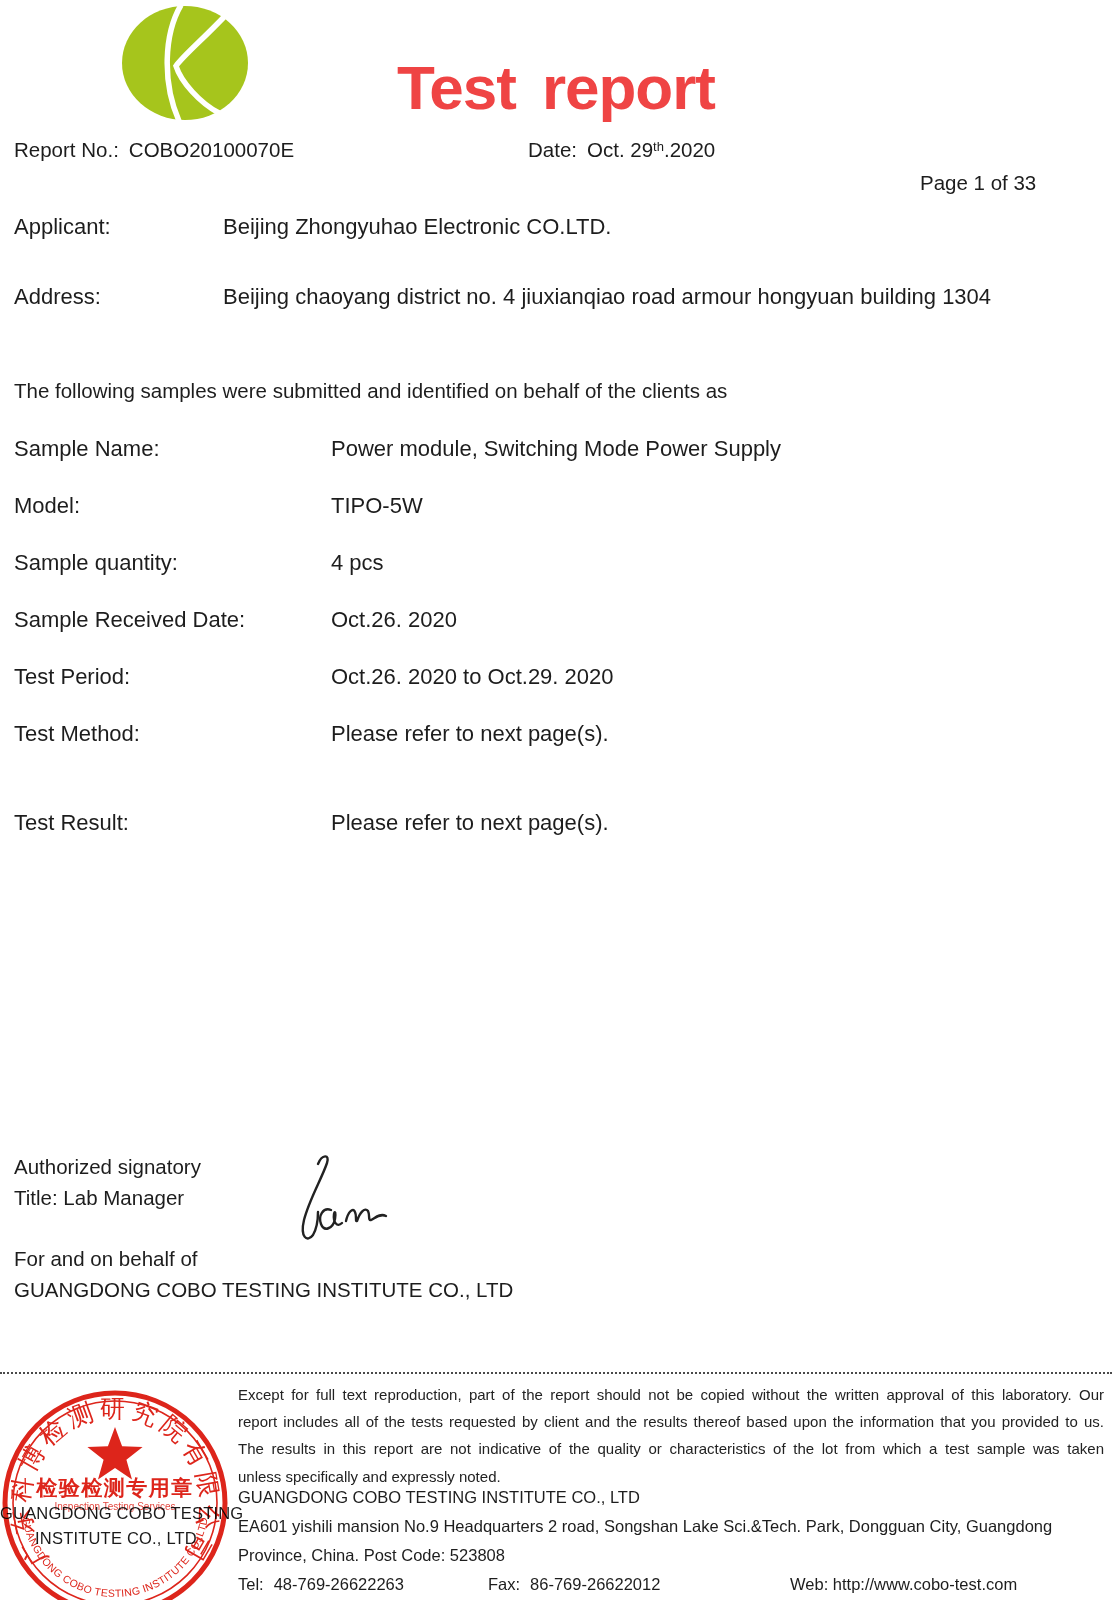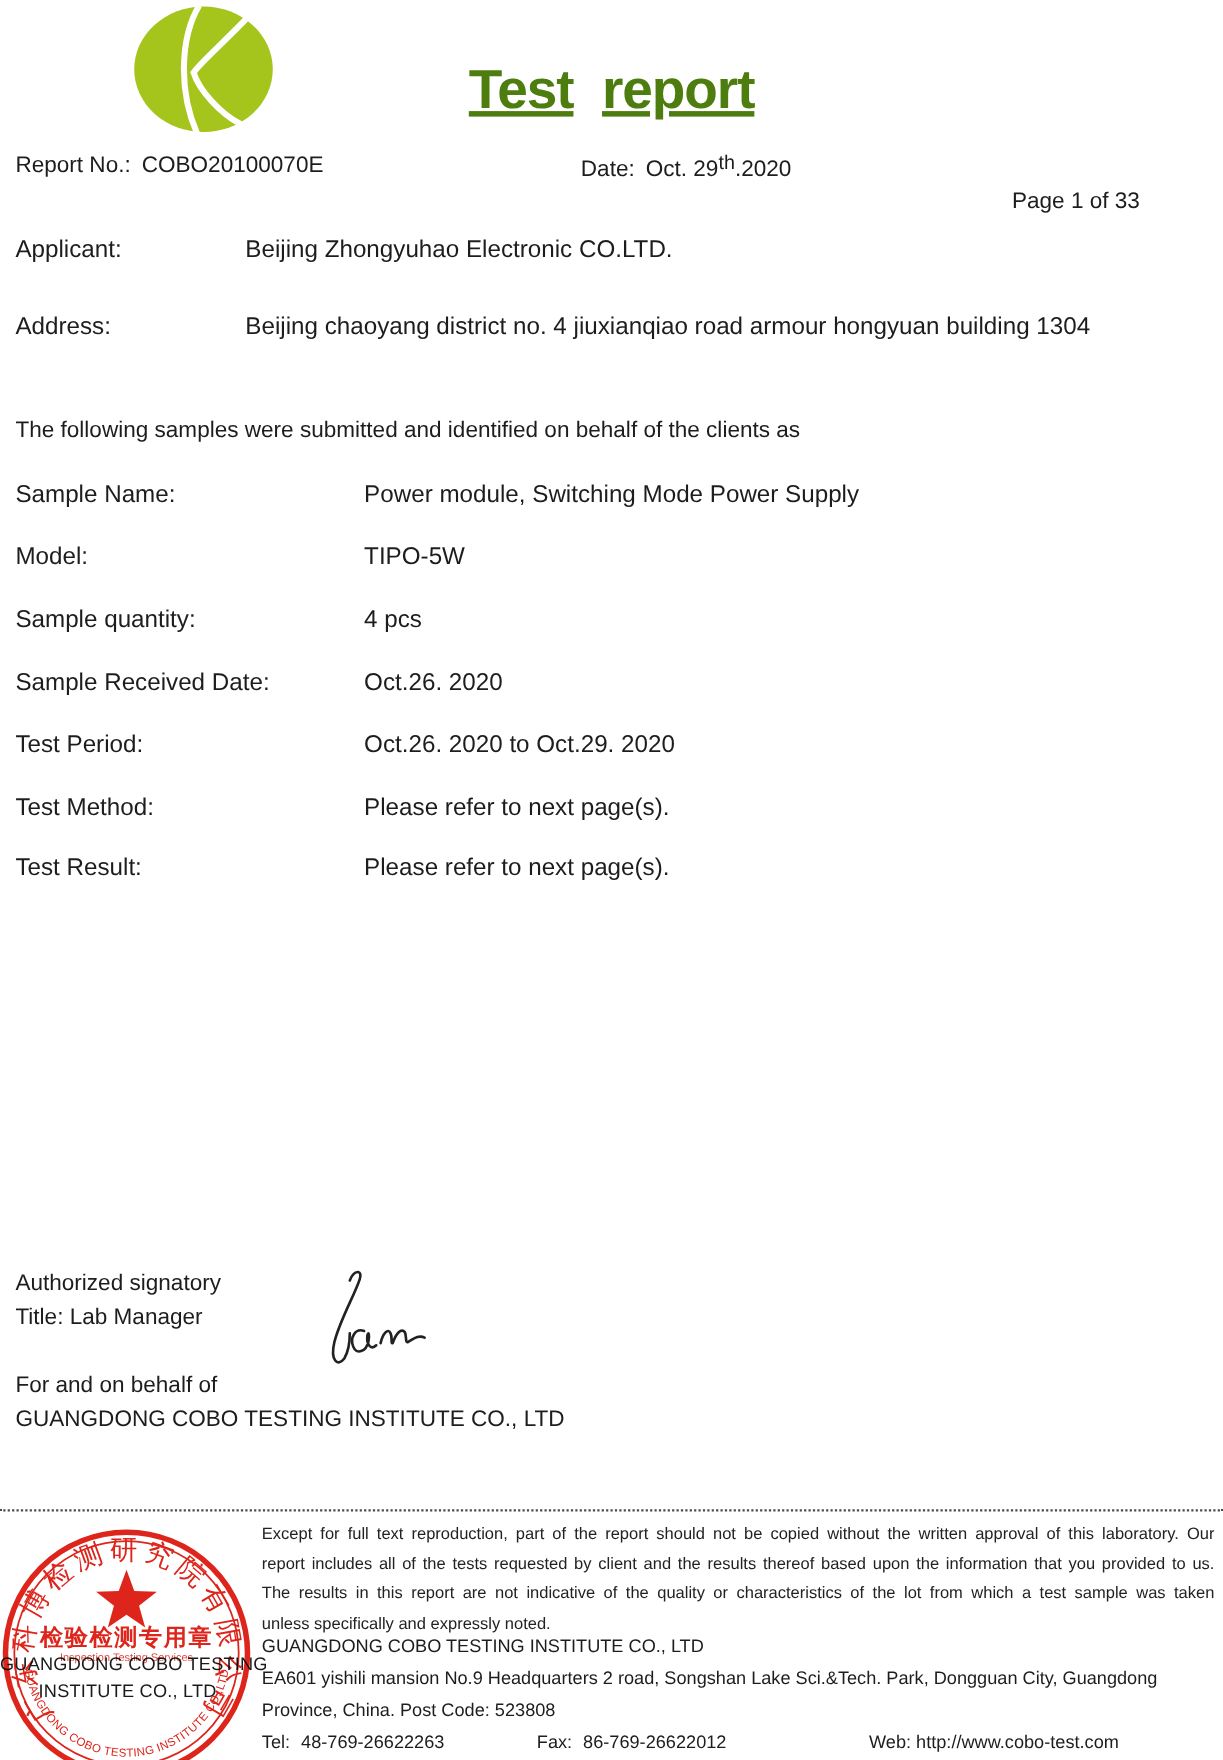--- a/index.html
+++ b/index.html
@@ -8,29 +8,29 @@
     width:1112px;height:1600px;
     margin:0 auto;
     background:#ffffff;
     overflow:hidden;
     font-family:"Liberation Sans","DejaVu Sans",sans-serif;
     color:#1d1d1d;
   }
   .abs{position:absolute;}
   
   .logo{left:118px;top:4px;width:134px;height:118px;}
-  .title{left:0;right:0;top:52px;text-align:center;font-size:50px;font-weight:bold;
-         letter-spacing:-1px;color:#4d7c0f;text-decoration:underline;}
+  .title{left:0;right:0;top:52px;text-align:center;font-size:62px;font-weight:bold;
+         letter-spacing:-1px;color:#ef4444;}
   .title .w1{margin-right:26px;}
   .meta-row{top:138px;left:0;right:0;height:30px;font-size:20.5px;}
   .meta-report{left:14px;top:0;}
   .meta-date{left:528px;top:0;}
   .meta-page{left:920px;top:0;margin-top:33px;}
   .lbl-gap{display:inline-block;width:10px;}
-  sup.ord{font-size:18px;vertical-align:6px;}
+  sup.ord{font-size:13px;vertical-align:6px;}
   
   .row{left:14px;height:26px;font-size:22px;white-space:nowrap;}
   .row .val{position:absolute;white-space:nowrap;margin-left:48px;}
   .party .val{left:161px;}
   .field .val{left:269px;}
   .intro{left:14px;top:379px;font-size:20.5px;}
   
   .sig-text{left:14px;font-size:20.5px;}
   .sam{left:272px;top:1150px;width:128px;height:102px;}
   
@@ -105,21 +105,21 @@
     <span class="val">Oct.26. 2020</span>
   </div>
   <div class="abs row field" style="top:664px;">
     <span>Test Period:</span>
     <span class="val">Oct.26. 2020 to Oct.29. 2020</span>
   </div>
   <div class="abs row field" style="top:721px;">
     <span>Test Method:</span>
     <span class="val">Please refer to next page(s).</span>
   </div>
-  <div class="abs row field" style="top:775px;">
+  <div class="abs row field" style="top:810px;">
     <span>Test Result:</span>
     <span class="val">Please refer to next page(s).</span>
   </div>
 
   <div class="abs sig-text" style="top:1155px;">Authorized signatory</div>
   <div class="abs sig-text" style="top:1186px;">Title: Lab Manager</div>
 
   <svg class="abs sam" viewBox="0 0 128 102">
     <path d="M 46,14 C 50,4 58,4 55,13 C 50,28 37,50 32,70 C 28,87 35,93 41,85 C 45,78 46,68 46,62" stroke="#222222" stroke-width="2.4" fill="none" stroke-linecap="round"></path>
     <path d="M 59,60 C 51,57 46,66 49,74 C 52,82 61,79 63,69 C 64,63 63,60 62,64 C 61,72 65,78 70,73" stroke="#222222" stroke-width="2.4" fill="none" stroke-linecap="round"></path>

